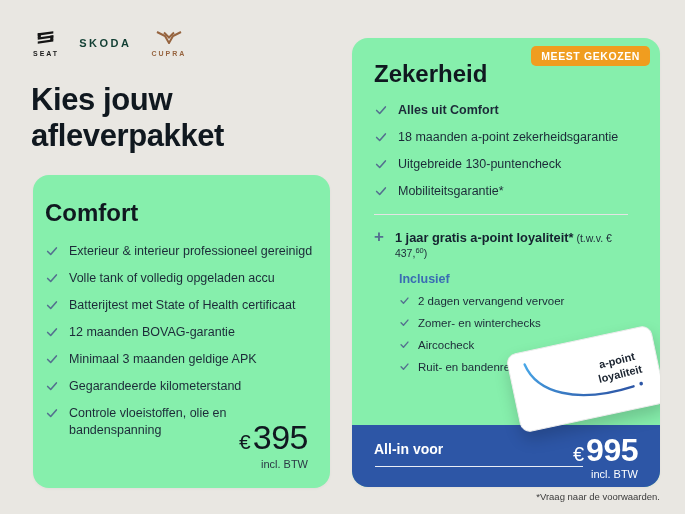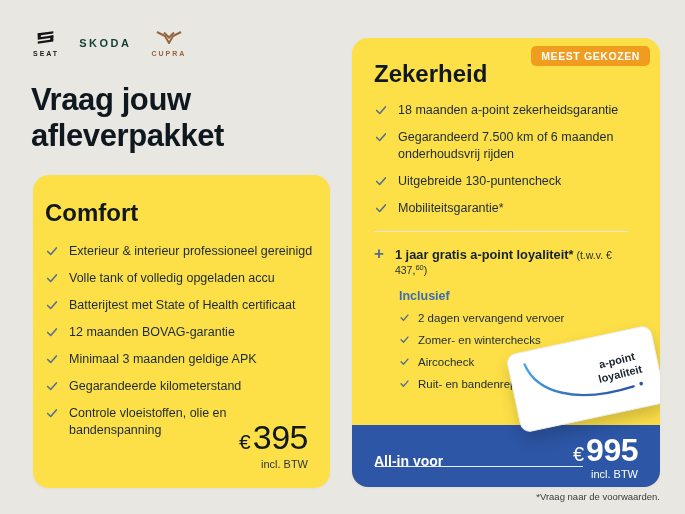--- a/index.html
+++ b/index.html
@@ -24,21 +24,21 @@
 
   
   .heading {
     position: absolute; left: 31px; top: 82px; width: 240px;
     font-size: 31px; line-height: 1.16; font-weight: 600;
     color: #10181f; letter-spacing: -0.4px;
   }
 
   
   .card {
-    position: absolute; background: #fde047; border-radius: 16px;
+    position: absolute; background: #86efac; border-radius: 16px;
     box-shadow: 0 1px 3px rgba(0,0,0,0.04);
   }
   .card h2 { font-size: 24px; font-weight: 700; color: #101820; }
 
   
   ul.features { list-style: none; }
   li.feature {
     display: flex; align-items: flex-start; gap: 10px;
     font-size: 12.5px; line-height: 1.36; color: #1c2a38;
     margin-bottom: 10px;
@@ -97,21 +97,21 @@
     position: absolute; right: 16px; top: 20px;
     font-size: 11px; font-weight: 700; color: #1b2430;
     line-height: 1.3; text-align: center; transform: rotate(-2deg);
   }
 
   
   .allin-footer {
     position: absolute; left: 0; right: 0; bottom: 0; height: 62px;
     background: #2d56a6; z-index: 2;
   }
-  .allin-label { position: absolute; left: 22px; top: 28px; color: #fff; font-size: 14px; font-weight: 600; }
+  .allin-label { position: absolute; left: 22px; top: 16px; color: #fff; font-size: 14px; font-weight: 600; }
   .allin-line { position: absolute; left: 23px; top: 41px; width: 208px; height: 1px; background: rgba(255,255,255,0.9); }
   .allin-price { position: absolute; right: 22px; top: 7px; display: flex; align-items: baseline; color: #fff; }
   .allin-euro { font-size: 20px; font-weight: 400; margin-right: 2px; }
   .allin-amount { font-size: 32px; font-weight: 700; letter-spacing: -0.5px; }
   .allin-note { position: absolute; right: 22px; top: 43px; color: #fff; font-size: 11px; }
 
   .disclaimer {
     position: absolute; right: 25px; top: 491px;
     font-size: 9.5px; color: #3c3c3c;
   }
@@ -145,21 +145,21 @@
       <span>
         <svg width="26" height="15" viewBox="0 0 26 15" fill="none" stroke="#96643f" stroke-width="2">
           <polyline points="1,3 9,7 13,14 17,7 25,3"></polyline>
           <polyline points="8,3.5 13,8.5 18,3.5"></polyline>
         </svg>
       </span>
       <span class="brand-label cupra">CUPRA</span>
     </div>
   </div>
 
-  <h1 class="heading">Vraag jouw afleverpakket</h1>
+  <h1 class="heading">Kies jouw afleverpakket</h1>
 
   <section class="card card-comfort">
     <h2>Comfort</h2>
     <ul class="features">
       <li class="feature">
         <span class="check-icon">
             <svg width="14" height="14" viewBox="0 0 16 16" fill="none" stroke="#54708f" stroke-width="1.8" stroke-linecap="round" stroke-linejoin="round">
               <polyline points="3,8.5 6.5,12 13,4.5"></polyline>
             </svg>
           </span>
@@ -220,35 +220,35 @@
         <span class="price-amount">395</span>
       </div>
       <div class="price-note">incl. BTW</div>
     </div>
   </section>
 
   <section class="card card-zekerheid">
     <span class="badge">MEEST GEKOZEN</span>
     <h2>Zekerheid</h2>
     <ul class="features">
+      <li class="feature bold">
+        <span class="check-icon">
+            <svg width="14" height="14" viewBox="0 0 16 16" fill="none" stroke="#54708f" stroke-width="1.8" stroke-linecap="round" stroke-linejoin="round">
+              <polyline points="3,8.5 6.5,12 13,4.5"></polyline>
+            </svg>
+          </span>
+        <span>Alles uit Comfort</span>
+      </li>
       <li class="feature">
         <span class="check-icon">
             <svg width="14" height="14" viewBox="0 0 16 16" fill="none" stroke="#54708f" stroke-width="1.8" stroke-linecap="round" stroke-linejoin="round">
               <polyline points="3,8.5 6.5,12 13,4.5"></polyline>
             </svg>
           </span>
         <span>18 maanden a-point zekerheidsgarantie</span>
-      </li>
-      <li class="feature">
-        <span class="check-icon">
-            <svg width="14" height="14" viewBox="0 0 16 16" fill="none" stroke="#54708f" stroke-width="1.8" stroke-linecap="round" stroke-linejoin="round">
-              <polyline points="3,8.5 6.5,12 13,4.5"></polyline>
-            </svg>
-          </span>
-        <span>Gegarandeerd 7.500 km of 6 maanden onderhoudsvrij rijden</span>
       </li>
       <li class="feature">
         <span class="check-icon">
             <svg width="14" height="14" viewBox="0 0 16 16" fill="none" stroke="#54708f" stroke-width="1.8" stroke-linecap="round" stroke-linejoin="round">
               <polyline points="3,8.5 6.5,12 13,4.5"></polyline>
             </svg>
           </span>
         <span>Uitgebreide 130-puntencheck</span>
       </li>
       <li class="feature">

